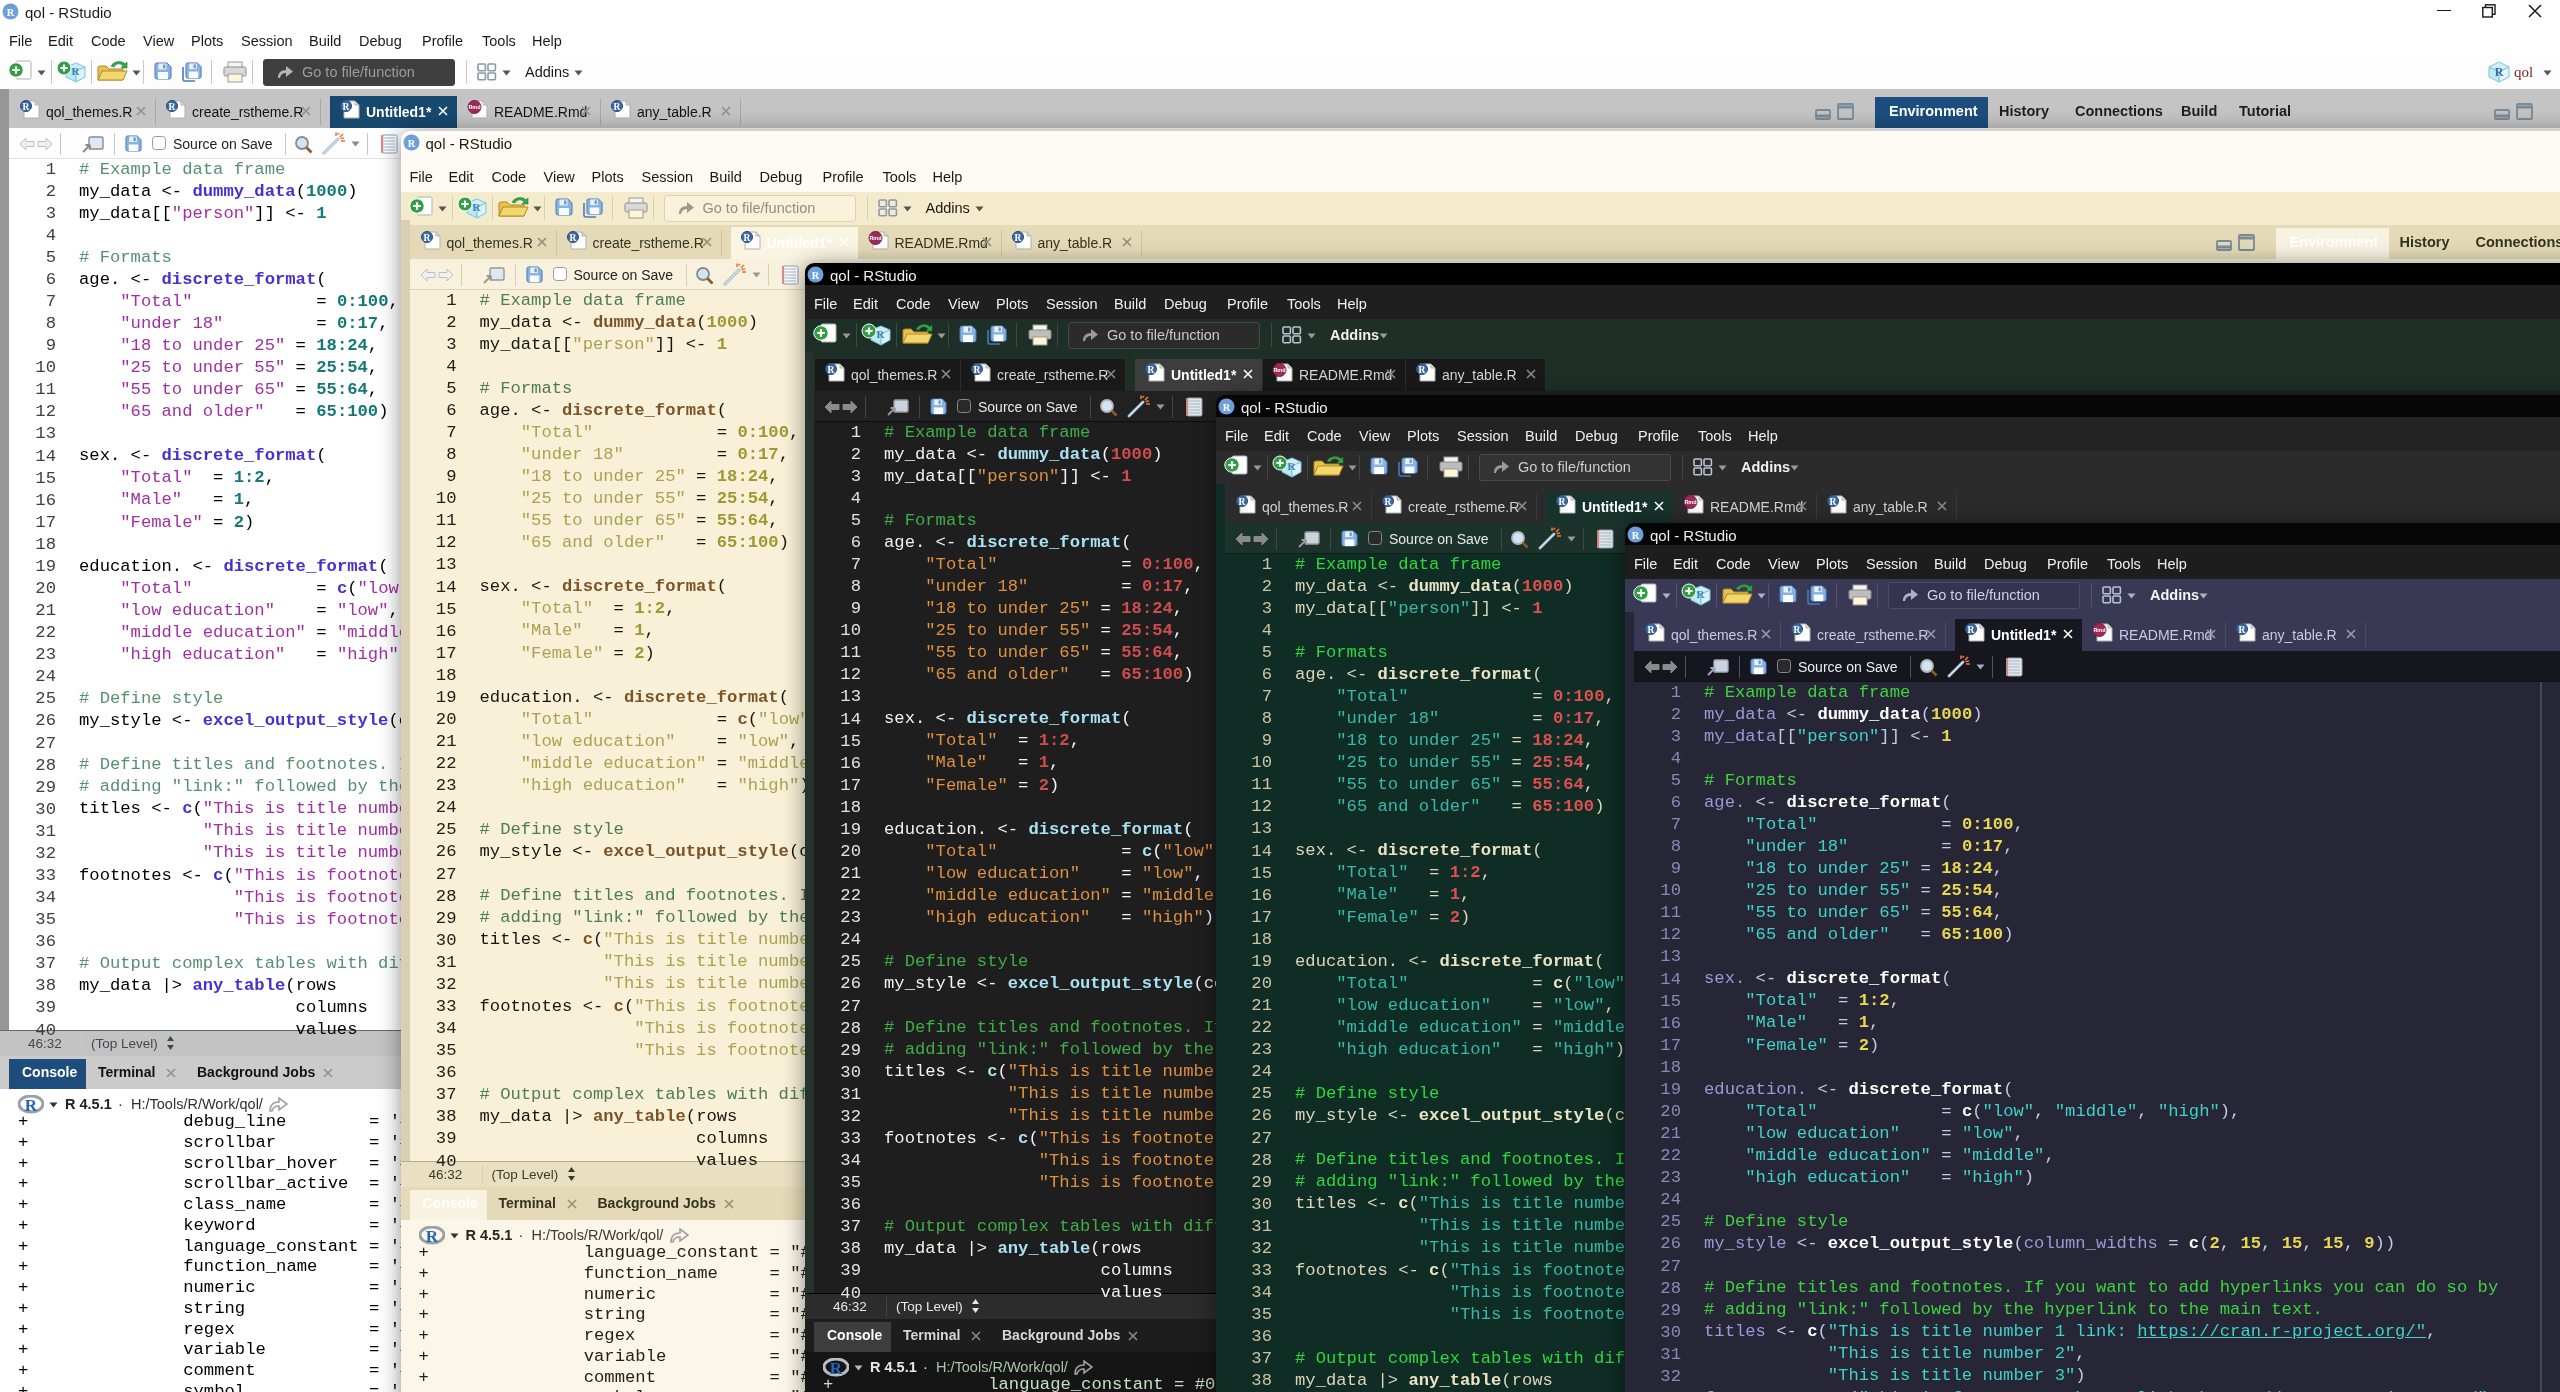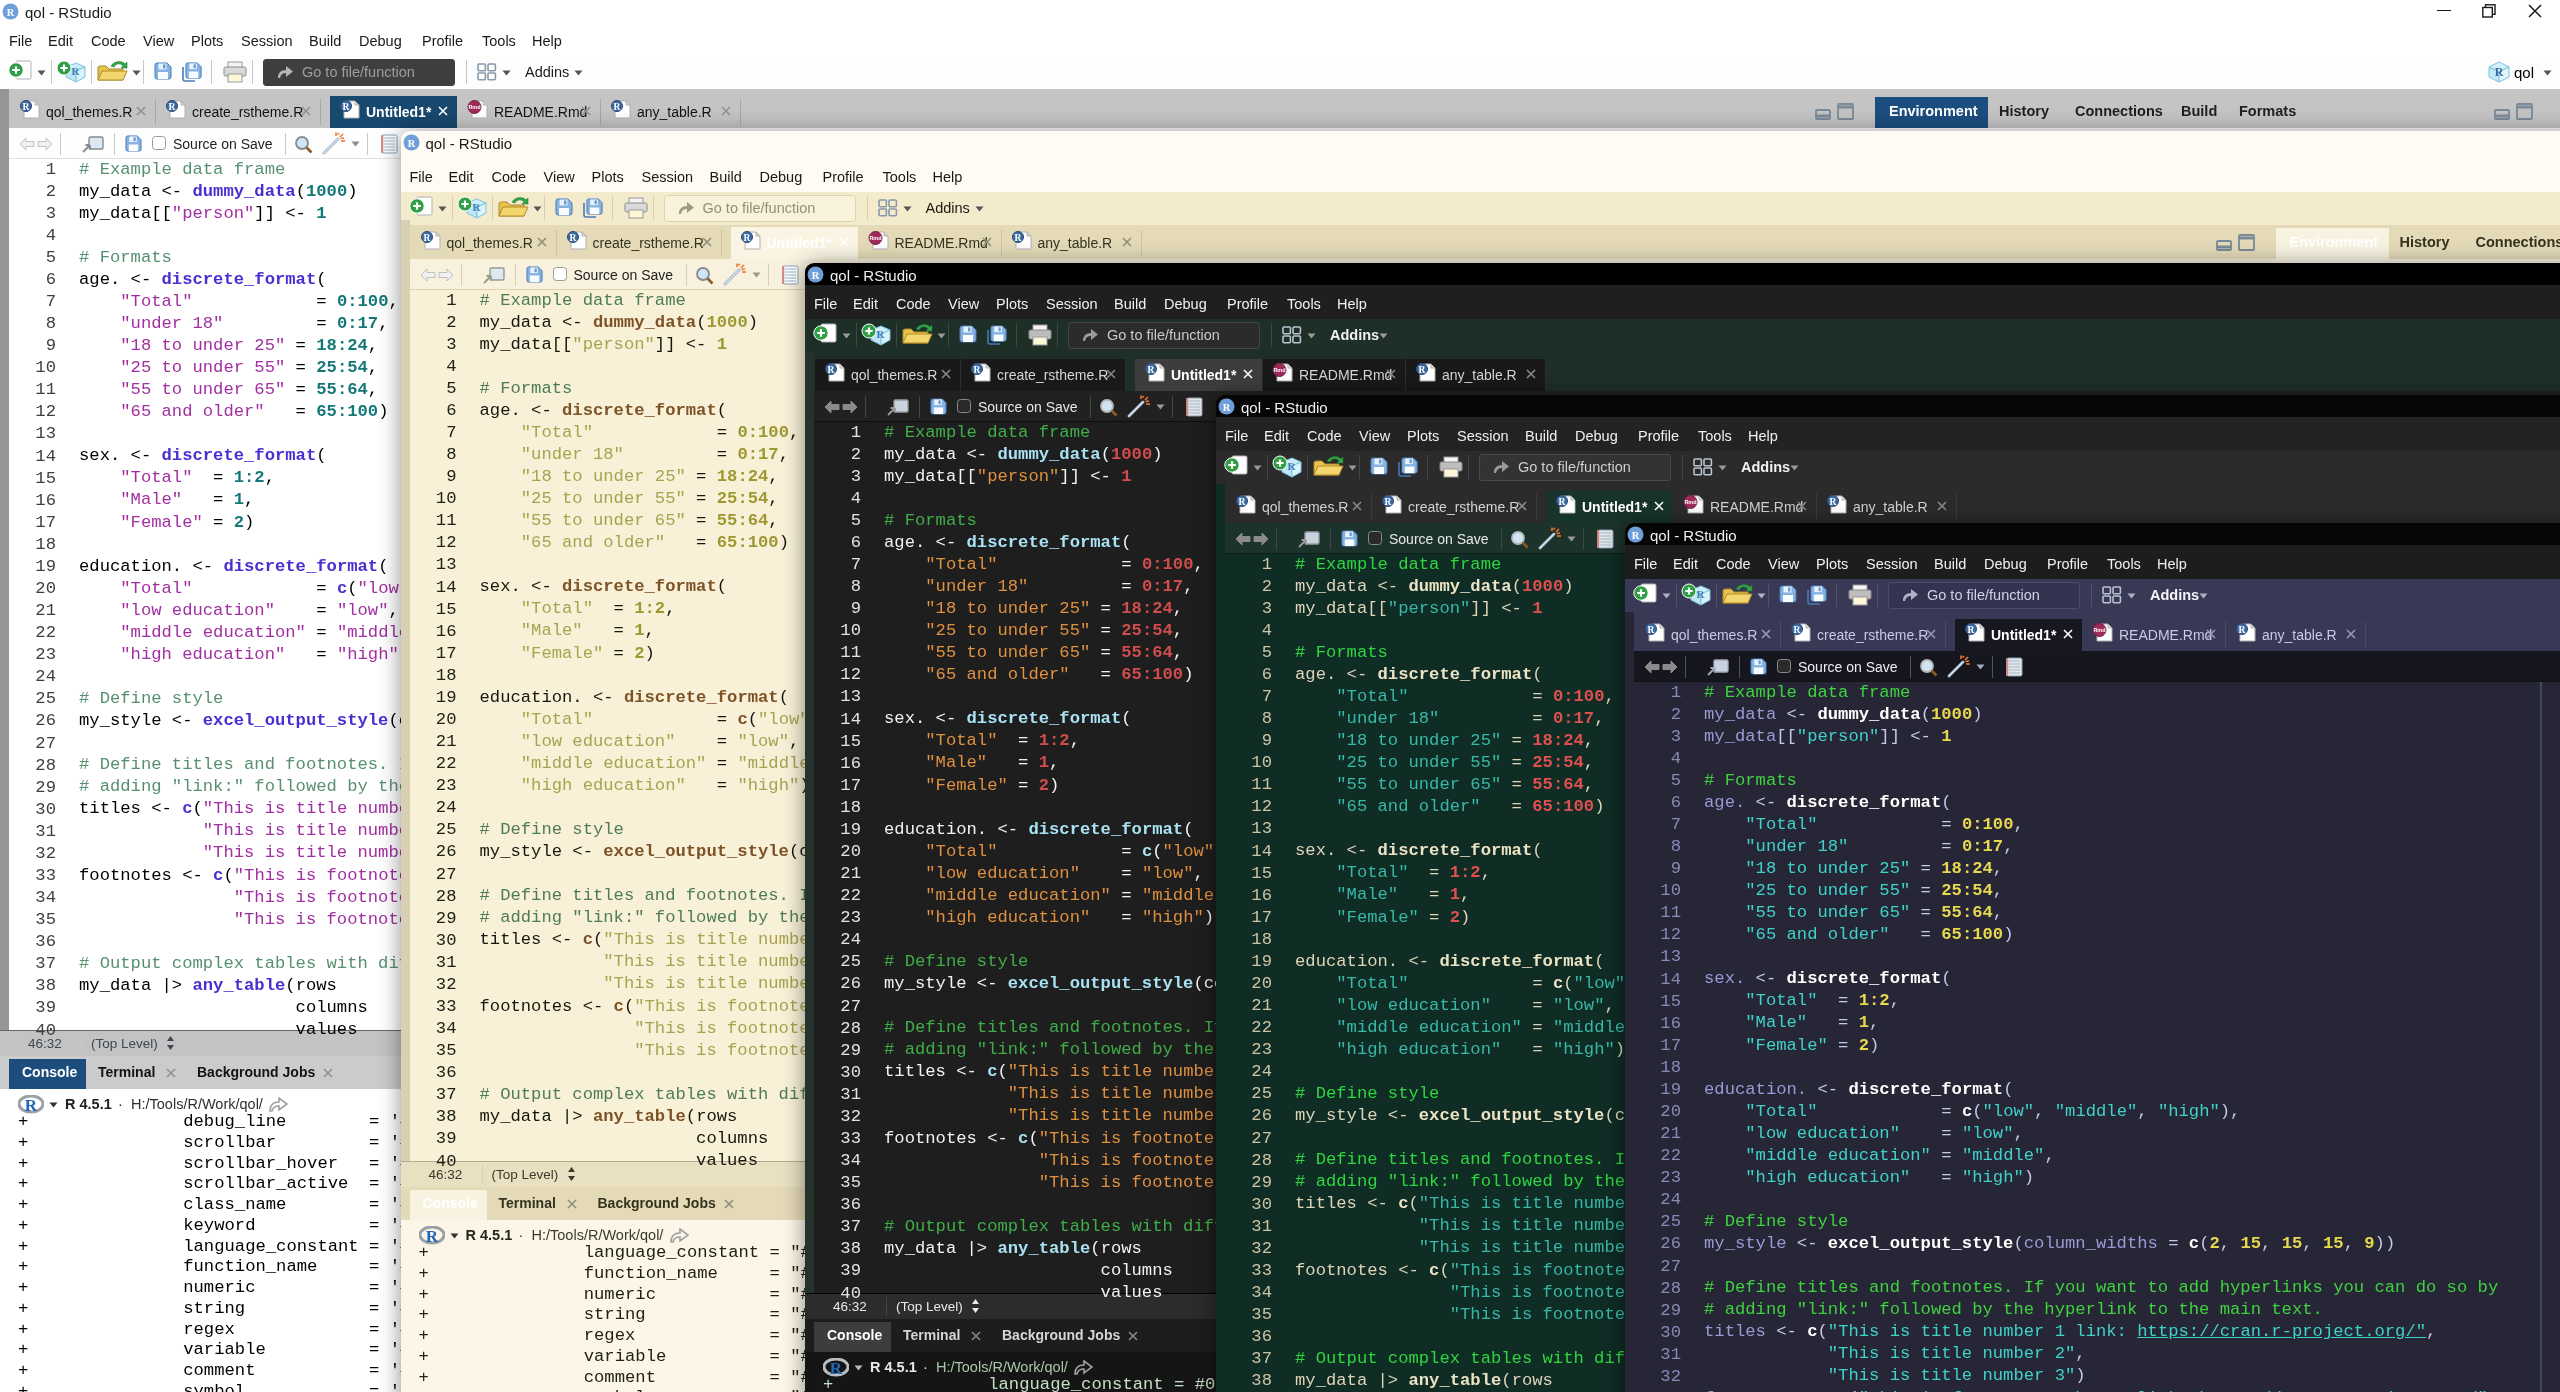--- a/index.html
+++ b/index.html
@@ -120,21 +120,21 @@
       <div style="position:absolute;left:525px;top:65px;font-family:'Liberation Sans',sans-serif;font-size:14.5px;color:#1a1a1a;font-weight:400;white-space:pre;line-height:1">Addins</div>
       <svg style="position:absolute;left:574px;top:70px" width="9" height="6" viewBox="0 0 9 6">
         <path d="M0.5 0.5 L8.5 0.5 L4.5 5.5 Z" fill="#555"></path>
       </svg>
       <svg style="position:absolute;left:2487px;top:61px" width="24" height="22" viewBox="0 0 24 22">
         <path d="M2 6 L12 1 L22 6 L12 11 Z" fill="#d3f0fa" stroke="#7bc4dd"></path>
         <path d="M2 6 L2 16 L12 21 L12 11 Z" fill="#c3e8f6" stroke="#7bc4dd"></path>
         <path d="M22 6 L22 16 L12 21 L12 11 Z" fill="#e2f6fc" stroke="#7bc4dd"></path>
         <text x="12" y="14.5" font-family="Liberation Serif" font-size="12" fill="#3b6aa0" text-anchor="middle" font-weight="bold">R</text>
       </svg>
-      <div style="position:absolute;left:2514px;top:65px;font-family:Liberation Sans, sans-serif;font-size:15px;color:#000000;font-weight:400;white-space:pre;line-height:1">qol</div>
+      <div style="position:absolute;left:2514px;top:65px;font-family:Liberation Serif, serif;font-size:15px;color:#7f1d1d;font-weight:400;white-space:pre;line-height:1">qol</div>
       <svg style="position:absolute;left:2543px;top:70px" width="9" height="6" viewBox="0 0 9 6">
         <path d="M0.5 0.5 L8.5 0.5 L4.5 5.5 Z" fill="#555"></path>
       </svg>
       <div style="position:absolute;left:155px;top:99px;width:1px;height:26px;background:#a6a6a6"></div>
       <svg style="position:absolute;left:19px;top:99px" width="22" height="20" viewBox="0 0 22 20">
         <path d="M5 2 L16 2 L20 6 L20 19 L5 19 Z" fill="#fff" stroke="#b0b0b0"></path>
         <path d="M16 2 L16 6 L20 6 Z" fill="#e0e0e0" stroke="#b0b0b0"></path>
         <circle cx="7" cy="7" r="5.5" fill="#3b6aa0" stroke="#2a4a78"></circle>
         <text x="7" y="10.6" font-family="Liberation Serif" font-size="9.5" fill="#fff" text-anchor="middle" font-weight="bold">R</text>
       </svg>
@@ -192,21 +192,21 @@
           <path d="M1 13 L15 13" stroke-width="3"></path>
           <rect x="23" y="1" width="15" height="15" rx="1"></rect>
           <path d="M23 4 L38 4" stroke-width="3"></path>
         </g>
       </svg>
       <div style="position:absolute;left:1875px;top:97px;width:113px;height:31px;background:#1b4e7f"></div>
       <div style="position:absolute;left:1889px;top:104px;font-family:'Liberation Sans',sans-serif;font-size:14.5px;color:#ffffff;font-weight:700;white-space:pre;line-height:1">Environment</div>
       <div style="position:absolute;left:1999px;top:104px;font-family:'Liberation Sans',sans-serif;font-size:14.5px;color:#1f1f1f;font-weight:700;white-space:pre;line-height:1">History</div>
       <div style="position:absolute;left:2075px;top:104px;font-family:'Liberation Sans',sans-serif;font-size:14.5px;color:#1f1f1f;font-weight:700;white-space:pre;line-height:1">Connections</div>
       <div style="position:absolute;left:2181px;top:104px;font-family:'Liberation Sans',sans-serif;font-size:14.5px;color:#1f1f1f;font-weight:700;white-space:pre;line-height:1">Build</div>
-      <div style="position:absolute;left:2239px;top:104px;font-family:'Liberation Sans',sans-serif;font-size:14.5px;color:#1f1f1f;font-weight:700;white-space:pre;line-height:1">Formats</div>
+      <div style="position:absolute;left:2239px;top:104px;font-family:'Liberation Sans',sans-serif;font-size:14.5px;color:#1f1f1f;font-weight:700;white-space:pre;line-height:1">Tutorial</div>
       <svg style="position:absolute;left:2494px;top:103px" width="40" height="18" viewBox="0 0 40 18">
         <g fill="none" stroke="#7a8a99" stroke-width="1.8">
           <rect x="1" y="7" width="14" height="9" rx="1"></rect>
           <path d="M1 13 L15 13" stroke-width="3"></path>
           <rect x="23" y="1" width="15" height="15" rx="1"></rect>
           <path d="M23 4 L38 4" stroke-width="3"></path>
         </g>
       </svg>
       <svg style="position:absolute;left:19px;top:137px" width="16" height="14" viewBox="0 0 16 14">
         <path d="M7 1 L1 7 L7 13 L7 9.5 L15 9.5 L15 4.5 L7 4.5 Z" fill="#f0f0f0" stroke="#c0c0c0" stroke-width="1"></path>

